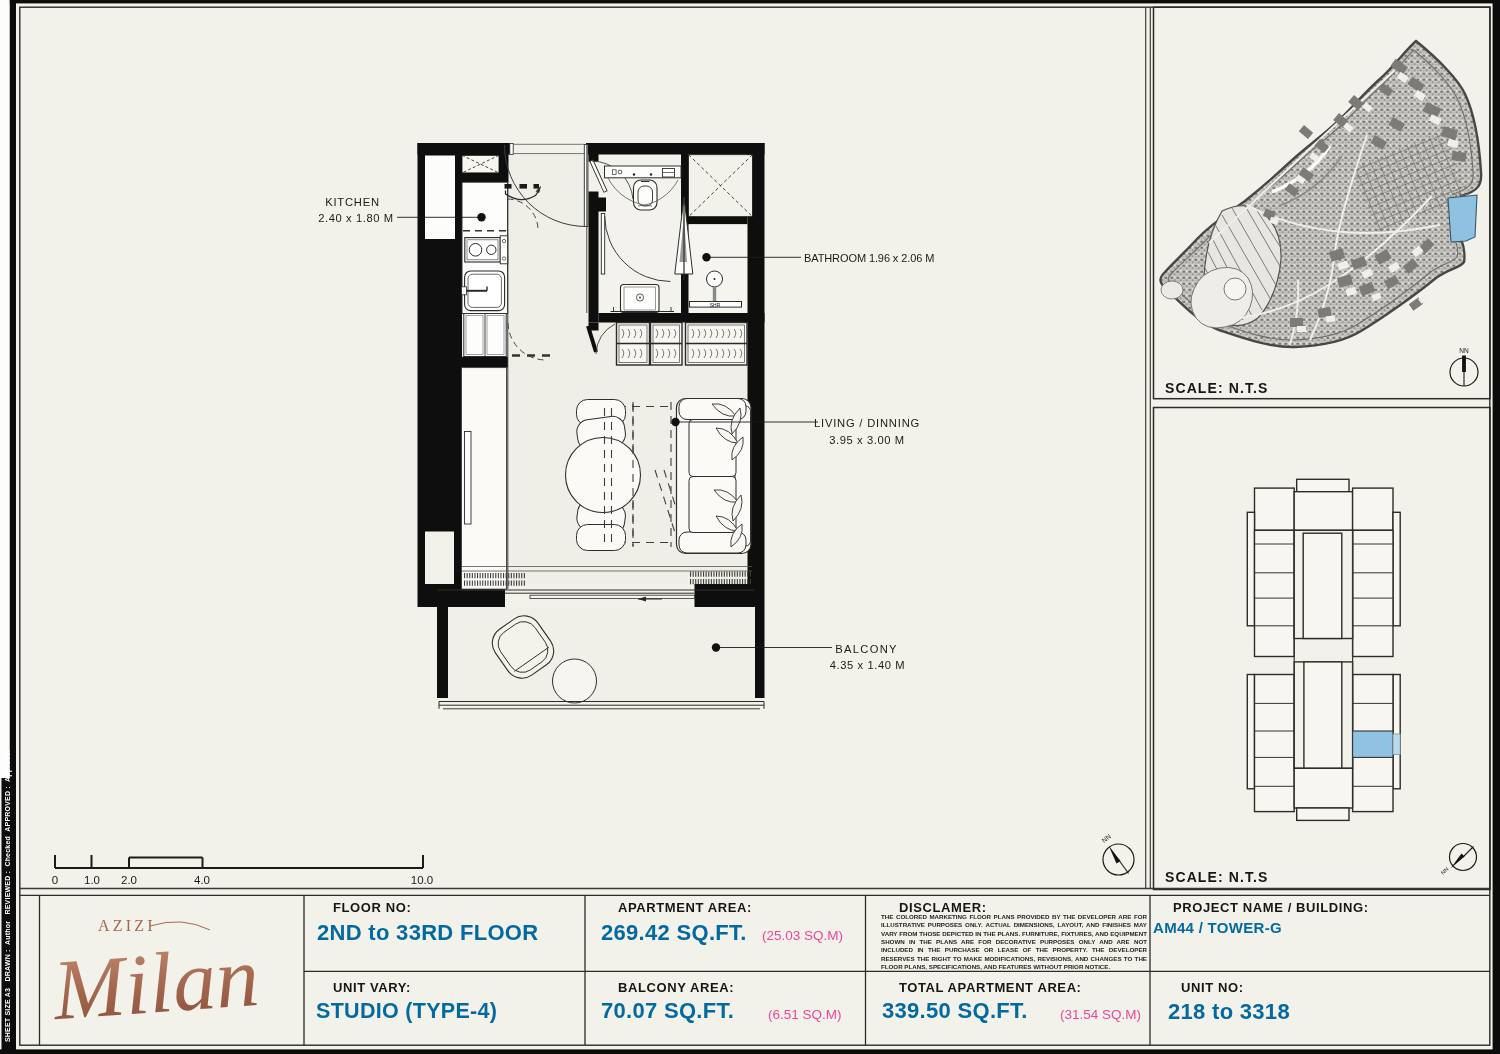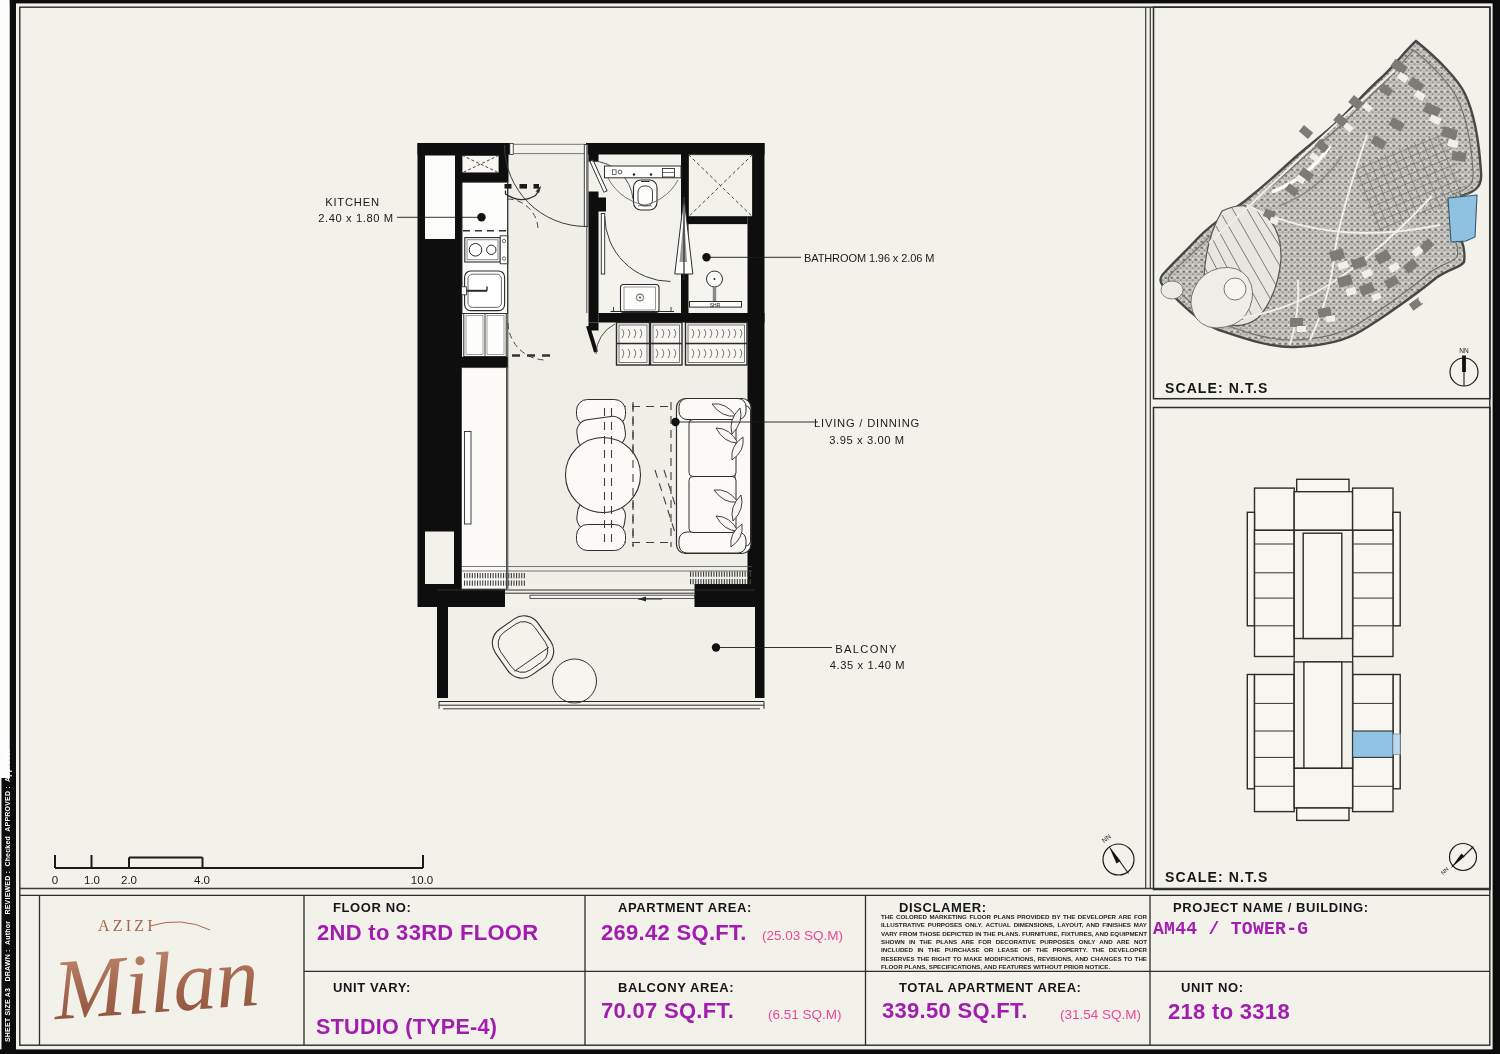--- a/index.html
+++ b/index.html
@@ -1,19 +1,19 @@
 <!DOCTYPE html>
 <html><head>
 <meta charset="utf-8">
 <style>
   html,body{margin:0;padding:0;}
   body{width:1500px;height:1054px;position:relative;background:#ffffff;font-family:"Liberation Sans",sans-serif;}
   .abs{position:absolute;}
   .lbl{font-weight:700;font-size:13px;letter-spacing:.6px;color:#161616;white-space:nowrap;padding-left:18px;}
-  .big{font-weight:700;font-size:22px;letter-spacing:.3px;color:#a21caf;white-space:nowrap;}
+  .big{font-weight:700;font-size:22px;letter-spacing:.3px;color:#0369a1;white-space:nowrap;}
   .sqm{font-weight:400;font-size:13.5px;color:#ec4899;white-space:nowrap;}
 </style>
 </head>
 <body>
 
 <div class="abs" style="left:0;top:0;width:1500px;height:1054px;background:#f2f1ea;"></div>
 
 <svg class="abs" style="left:0;top:0" width="1500" height="1054" viewBox="0 0 1500 1054">
 <defs>
 <pattern id="tx" width="6" height="6" patternUnits="userSpaceOnUse">
@@ -614,38 +614,38 @@
 
 <path d="M 150 926 q 32 -10 60 4" fill="none" stroke="#a4684e" stroke-width="1"></path>
 
 <text x="158" y="1012" font-size="86" font-style="italic" text-anchor="middle" fill="url(#copper)" font-family="Liberation Serif,serif" transform="rotate(-4 158 1012)">Milan</text>
 </svg>
 
 <div class="abs lbl" style="left:315px;top:900px;">FLOOR NO:</div>
 <div class="abs big" style="left:317px;top:920px;">2ND to 33RD FLOOR</div>
 
 <div class="abs lbl" style="left:315px;top:980px;">UNIT VARY:</div>
-<div class="abs big" style="left:316px;top:999px;font-size:21.5px;margin-top:16px;">STUDIO (TYPE-4)</div>
+<div class="abs big" style="left:316px;top:999px;font-size:21.5px;">STUDIO (TYPE-4)</div>
 
 <div class="abs lbl" style="left:600px;top:900px;">APARTMENT AREA:</div>
 <div class="abs big" style="left:601px;top:920px;">269.42 SQ.FT.</div>
 <div class="abs sqm" style="left:762px;top:928px;">(25.03 SQ.M)</div>
 
 <div class="abs lbl" style="left:600px;top:980px;text-align:center;">BALCONY AREA:</div>
 <div class="abs big" style="left:601px;top:998px;">70.07 SQ.FT.</div>
 <div class="abs sqm" style="left:768px;top:1007px;">(6.51 SQ.M)</div>
 
 <div class="abs lbl" style="left:881px;top:900px;">DISCLAMER:</div>
 <div class="abs" style="left:881px;top:913px;width:266px;font-weight:700;font-size:6.2px;line-height:8.35px;letter-spacing:0;color:#252525;text-align:justify;">THE COLORED MARKETING FLOOR PLANS PROVIDED BY THE DEVELOPER ARE FOR ILLUSTRATIVE PURPOSES ONLY. ACTUAL DIMENSIONS, LAYOUT, AND FINISHES MAY VARY FROM THOSE DEPICTED IN THE PLANS. FURNITURE, FIXTURES, AND EQUIPMENT SHOWN IN THE PLANS ARE FOR DECORATIVE PURPOSES ONLY AND ARE NOT INCLUDED IN THE PURCHASE OR LEASE OF THE PROPERTY. THE DEVELOPER RESERVES THE RIGHT TO MAKE MODIFICATIONS, REVISIONS, AND CHANGES TO THE FLOOR PLANS, SPECIFICATIONS, AND FEATURES WITHOUT PRIOR NOTICE.</div>
 
 <div class="abs lbl" style="left:881px;top:980px;">TOTAL APARTMENT AREA:</div>
 <div class="abs big" style="left:882px;top:998px;">339.50 SQ.FT.</div>
 <div class="abs sqm" style="left:1060px;top:1007px;">(31.54 SQ.M)</div>
 
 <div class="abs lbl" style="left:1155px;top:900px;">PROJECT NAME / BUILDING:</div>
-<div class="abs big" style="left:1153px;top:919px;font-size:18px;font-family:Liberation Mono, monospace;">AM44 / TOWER-G</div>
+<div class="abs big" style="left:1153px;top:919px;font-size:15px;">AM44 / TOWER-G</div>
 
 <div class="abs lbl" style="left:1163px;top:980px;">UNIT NO:</div>
 <div class="abs big" style="left:1168px;top:999px;">218 to 3318</div>
 
 <div class="abs" style="left:2px;top:778px;width:14px;height:276px;overflow:visible;">
 <div style="position:absolute;left:1.5px;top:264px;transform-origin:0 0;transform:rotate(-90deg);white-space:nowrap;color:#fff;font-weight:700;font-size:7px;letter-spacing:.2px;font-family:'Liberation Sans',sans-serif;">SHEET SIZE A3&nbsp;&nbsp;&nbsp;DRAWN :&nbsp;&nbsp;Author&nbsp;&nbsp;&nbsp;REVIEWED :&nbsp;&nbsp;Checked&nbsp;&nbsp;APPROVED :&nbsp;&nbsp;Approver</div>
 </div>
 
 </body></html>

